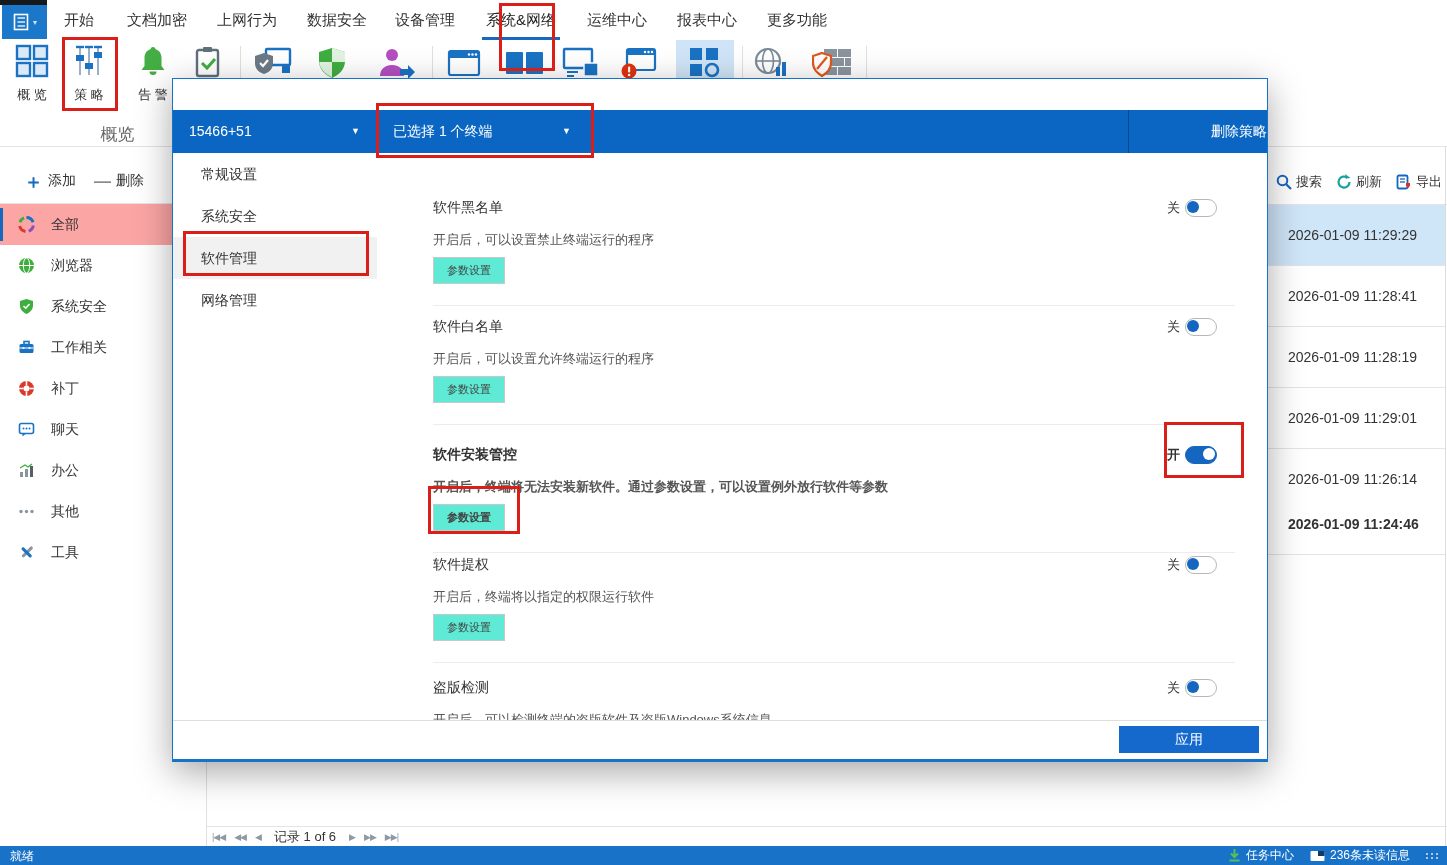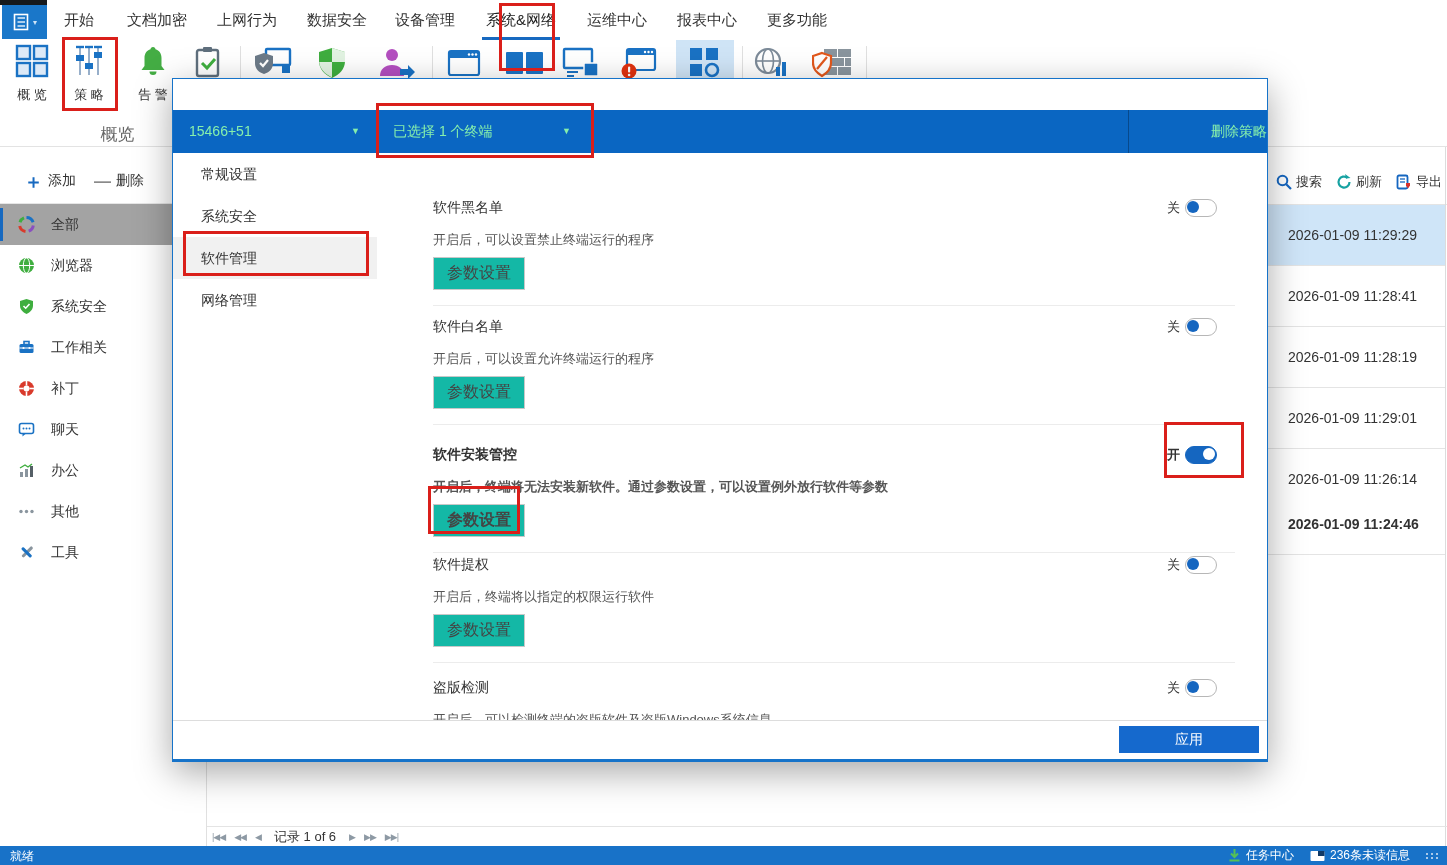--- a/index.html
+++ b/index.html
@@ -28,21 +28,21 @@
 
   
   .sidebar{left:0;top:147px;width:207px;height:699px;background:#fff;border-right:1px solid #e0e0e0;box-sizing:border-box;}
   .side-actions{left:0;top:14px;width:207px;height:40px;display:flex;align-items:center;padding-left:24px;box-sizing:border-box;gap:18px;}
   .sa-item{display:flex;align-items:center;gap:5px;font-size:14px;color:#333;}
   .sa-plus{color:#1769c0;font-size:19px;font-weight:bold;line-height:1;}
   .sa-minus{color:#8a8a8a;font-size:17px;font-weight:bold;line-height:1;}
   .side-sep{left:0;top:56px;width:207px;border-top:1px solid #e6e6e6;}
   .side-list{left:0;top:57px;width:206px;}
   .side-item{position:relative;height:41px;display:flex;align-items:center;padding-left:18px;gap:16px;font-size:14px;color:#333;}
-  .side-item.selected{background:#a3a3a3;}
+  .side-item.selected{background:#fca5a5;}
   .side-item.selected::before{content:"";position:absolute;left:0;top:4px;bottom:4px;width:3px;background:#1769c0;}
 
   
   .rp-toolbar{top:168px;left:1276px;width:164px;height:28px;display:flex;align-items:center;gap:14px;}
   .rp-tool{display:flex;align-items:center;gap:4px;font-size:13px;color:#333;white-space:nowrap;}
   .rp-top-line{left:1268px;top:204px;width:179px;border-top:1px solid #e4e4e4;}
   .rp-row{left:1268px;width:177px;height:61px;border-bottom:1px solid #e4e4e4;display:flex;align-items:center;padding-left:20px;box-sizing:border-box;font-size:14px;color:#333;background:#fff;}
   .rp-row.selected{background:#cfe5f8;}
   .win-edge{left:1445px;top:147px;width:1px;height:699px;background:#dcdcdc;}
 
@@ -55,42 +55,42 @@
   .st-ready{left:10px;top:2px;}
   .st-right{right:8px;top:0;height:19px;display:flex;align-items:center;gap:16px;position:absolute;}
   .st-item{display:flex;align-items:center;gap:5px;}
   .grip{display:grid;grid-template-columns:repeat(3,3px);grid-gap:2px;}
   .grip i{width:2px;height:2px;background:#a9c9ea;display:block;}
 
   
   .modal{left:172px;top:78px;width:1096px;height:684px;background:#fff;border:1px solid #1673c9;border-bottom:3px solid #1673c9;box-sizing:border-box;box-shadow:0 10px 34px rgba(0,0,0,.35);z-index:10;}
   .m-title{left:0;top:0;right:0;height:31px;background:linear-gradient(#0e84d8,#0c72ca);color:#fff;font-size:13px;line-height:31px;padding-left:13px;position:absolute;}
   .m-close{position:absolute;right:12px;top:0;width:22px;height:31px;line-height:30px;text-align:center;color:#fff;font-size:17px;}
-  .m-row2{position:absolute;left:0;top:31px;right:0;height:43px;background:#0a66c2;color:#86efac;font-size:14px;}
+  .m-row2{position:absolute;left:0;top:31px;right:0;height:43px;background:#0a66c2;color:#ffffff;font-size:14px;}
   .m-dd{position:absolute;top:0;height:43px;line-height:43px;}
   .m-dd .cv{padding-left:16px;}
   .m-dd .caret{position:absolute;right:16px;top:0;font-size:9px;}
   .m-dd1{left:0;width:203px;border-right:1px solid rgba(0,0,0,.28);}
   .m-dd2{left:204px;width:210px;}
   .m-del{position:absolute;right:0;top:0;width:138px;height:43px;line-height:43px;text-align:right;border-left:1px solid rgba(0,0,0,.28);}
   .m-nav{position:absolute;left:0;top:74px;width:204px;bottom:40px;border-right:1px solid #e3e3e3;background:#fff;}
   .m-nav-item{height:42px;line-height:42px;padding-left:28px;font-size:14px;color:#333;}
   .m-nav-item.selected{background:#f1f1f1;}
   .m-content{position:absolute;left:204px;top:74px;right:0;bottom:0;overflow:hidden;background:#fff;}
   .srow{position:absolute;left:56px;right:32px;height:114px;border-bottom:1px solid #ececec;}
   .srow.last{border-bottom:none;}
   .s-title{position:absolute;left:0;top:8px;font-size:14px;color:#333;}
   .s-desc{position:absolute;left:0;top:40px;font-size:13px;color:#555;white-space:nowrap;}
   .s-toggle{position:absolute;right:18px;top:8px;display:flex;align-items:center;gap:5px;}
   .s-toggle .lbl{font-size:13px;color:#333;}
   .pill{width:30px;height:16px;border-radius:9px;border:1px solid #b7b7b7;background:#fff;position:relative;}
   .pill::after{content:"";position:absolute;width:12px;height:12px;border-radius:50%;background:#1566c0;left:1px;top:1px;}
   .pill.on{background:#1566c0;border-color:#1566c0;}
   .pill.on::after{background:#fff;left:auto;right:1px;}
-  .param-btn{position:absolute;left:0;top:66px;padding:5px 13px;border:1px solid #c8c8c8;background:#14b8a6;font-size:16px;color:#444;}
+  .param-btn{position:absolute;left:0;top:66px;padding:5px 13px;border:1px solid #c8c8c8;background:#5eead4;font-size:11px;color:#444;}
   .m-footer{position:absolute;left:0;right:0;bottom:0;height:38px;background:#fff;border-top:1px solid #ddd;z-index:5;}
   .apply-btn{position:absolute;right:8px;top:5px;width:140px;height:27px;background:#1569cd;color:#fff;font-size:14px;line-height:27px;text-align:center;}
 
   
   .redbox{position:absolute;border:3px solid #da1f1a;z-index:40;pointer-events:none;}
 </style>
 </head>
 <body>
 
 <div class="abs menubar">

